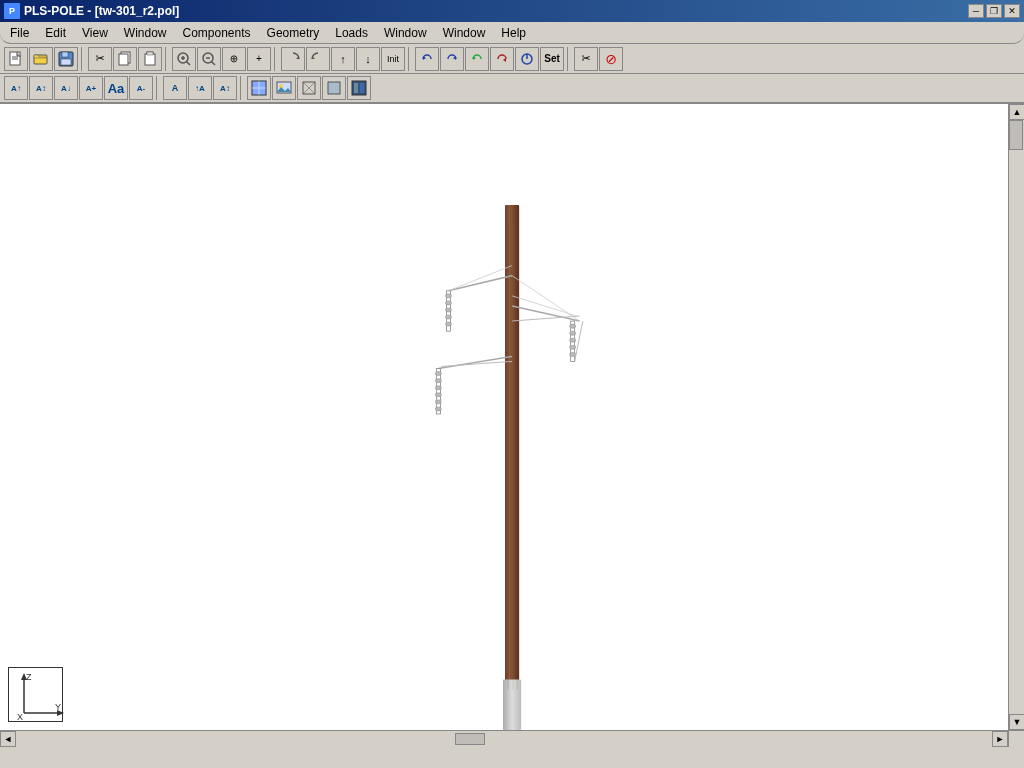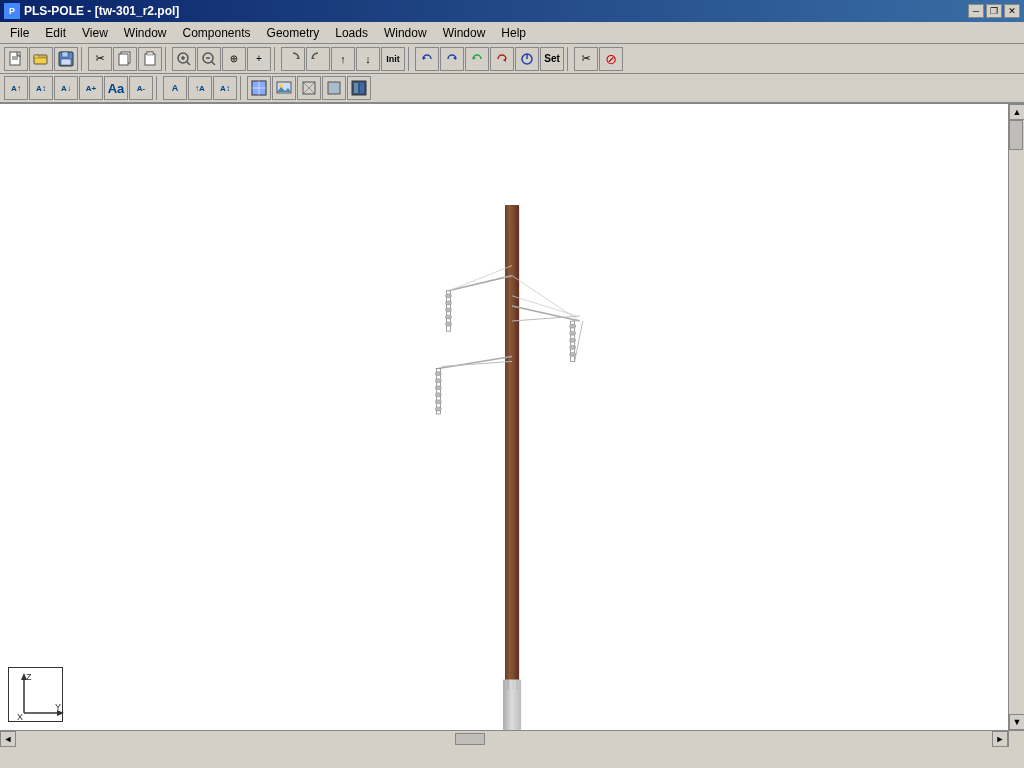--- a/index.html
+++ b/index.html
@@ -26,20 +26,21 @@
     .title-btn.close { background: #d4d0c8; }
 
     
     .menu-bar {
       background: #d4d0c8;
       height: 22px;
       display: flex;
       align-items: center;
       border-bottom: 1px solid #888;
       padding: 0 2px;
+      border-radius: 11px;
     }
     .menu-item {
       padding: 2px 8px;
       font-size: 12px;
       cursor: pointer;
       height: 100%;
       display: flex;
       align-items: center;
     }
 
@@ -245,21 +246,21 @@
       </svg>
   </div>
   <div class="tb-btn" title="Rotate CCW">
     <svg width="16" height="16" viewBox="0 0 16 16">
         <path d="M8,2 A6,6 0 0,0 2,8" fill="none" stroke="#555" stroke-width="1.5"></path>
         <polygon points="2,5 2,8 5,8" fill="#555"></polygon>
       </svg>
   </div>
   <div class="tb-btn" title="Pan Up" style="font-size:11px;">↑</div>
   <div class="tb-btn" title="Pan Down" style="font-size:11px;">↓</div>
-  <div class="tb-btn" title="Initialize" style="font-size:9px;font-weight:bold;text-align:right;">Init</div>
+  <div class="tb-btn" title="Initialize" style="font-size:9px;font-weight:normal;text-align:right;">Init</div>
   <div class="tb-sep"></div>
   <div class="tb-btn" title="Undo">
     <svg width="16" height="16" viewBox="0 0 16 16">
         <path d="M4,8 A4,4 0 0,1 12,8" fill="none" stroke="#2244aa" stroke-width="1.5"></path>
         <polygon points="4,5 4,9 7,7" fill="#2244aa"></polygon>
       </svg>
   </div>
   <div class="tb-btn" title="Redo">
     <svg width="16" height="16" viewBox="0 0 16 16">
         <path d="M12,8 A4,4 0 0,0 4,8" fill="none" stroke="#2244aa" stroke-width="1.5"></path>

